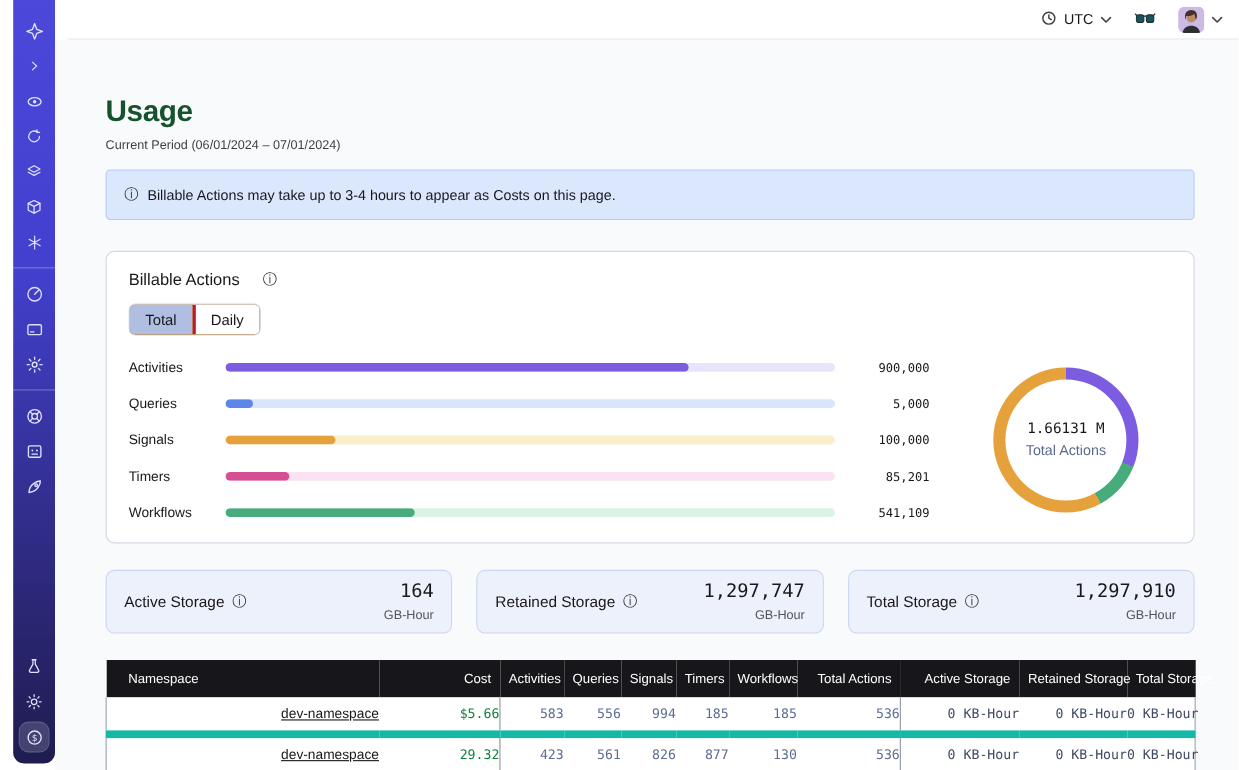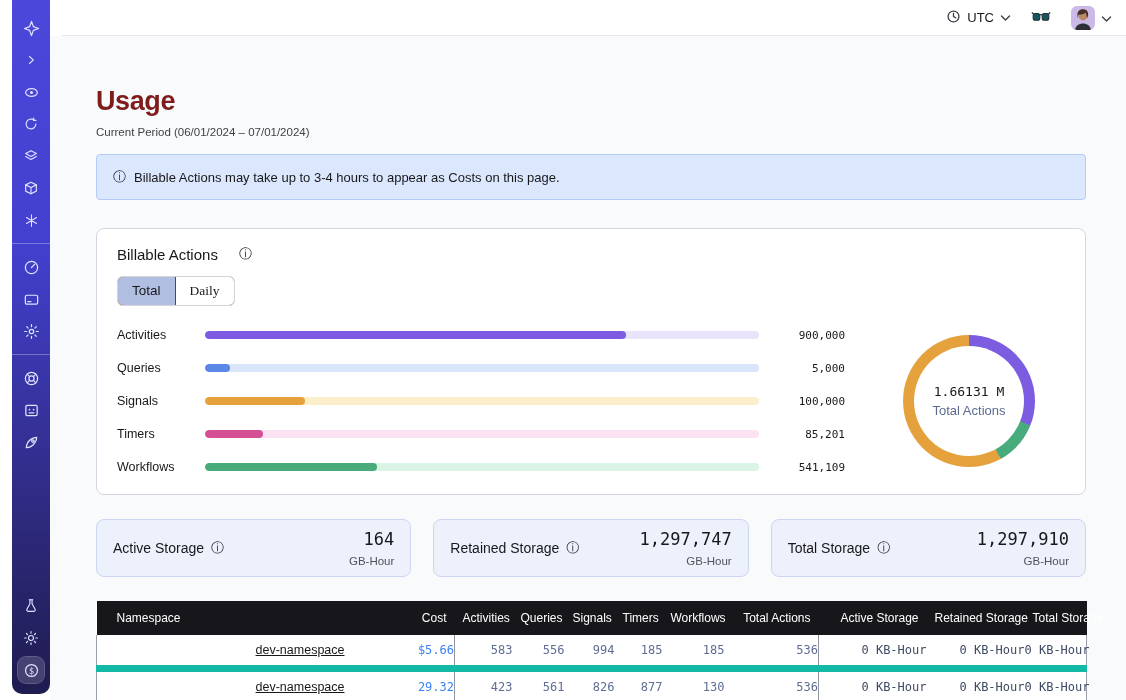--- a/index.html
+++ b/index.html
@@ -24,36 +24,36 @@
     gap:20px; padding-right:14px; z-index:4; }
   .tz { display:flex; align-items:center; gap:6px; font-size:13px; color:#18181b; cursor:pointer; }
   .tz svg, .chev svg { stroke:#3f3f46; fill:none; stroke-width:1.4; stroke-linecap:round; stroke-linejoin:round; }
   .avatar-group { display:flex; align-items:center; gap:6px; cursor:pointer; }
   .avatar { width:24px; height:24px; border-radius:6px; overflow:hidden; }
 
   
   .main { position:absolute; left:50px; top:36px; right:0; bottom:0; background:#f9fafc;
     padding:50px 40px 0 46px; overflow:hidden; }
   .page-head { display:flex; justify-content:space-between; align-items:flex-start; }
-  .page-title { font-size:27px; font-weight:600; letter-spacing:-.4px; color:#7f1d1d; }
+  .page-title { font-size:27px; font-weight:600; letter-spacing:-.4px; color:#14532d; }
   .page-sub { font-size:11.5px; color:#3f3f46; margin-top:9px; }
   .period-btn { display:flex; align-items:center; gap:9px; background:#fff; border:1px solid #d4d4da;
     border-radius:8px; padding:9px 14px; font-size:14px; color:#18181b; cursor:pointer; }
   .period-btn svg { stroke:#18181b; fill:none; stroke-width:1.4; stroke-linecap:round; }
 
   .banner { margin-top:16px; background:#dbe7fd; border:1px solid #b4cbf7; border-radius:4px;
     padding:13px 16px; font-size:13px; color:#18181b; display:flex; align-items:center; gap:8px; }
   .info-i { font-size:13px; color:#2f2f36; font-style:normal; }
 
   .card { margin-top:28px; background:#fff; border:1px solid #d4d7e0; border-radius:8px; padding:16px 20px 20px; }
   .card-title { font-size:15px; font-weight:500; display:flex; align-items:center; gap:21px; }
   .tabs { margin-top:13px; display:inline-flex; border:1px solid #d4d4da; border-radius:6px; overflow:hidden; background:#a16207; }
   .tab { padding:6px 14px; font-size:13.5px; cursor:pointer; color:#18181b; background:#fff; }
   .tab.active { background:#b0bee2; }
-  .tab + .tab { border-left:1px solid #b91c1c;font-family:Liberation Serif, serif; }
+  .tab + .tab { border-left:3px solid #b91c1c; }
 
   .chart-wrap { margin-top:22px; display:flex; align-items:center; gap:34px; }
   .bars { flex:1; display:flex; flex-direction:column; gap:19px; }
   .bar-row { display:grid; grid-template-columns:74px 1fr 72px; align-items:center; gap:14px; }
   .bar-label { font-size:12.5px; color:#18181b; }
   .bar-track { height:8px; border-radius:4px; position:relative; overflow:hidden; }
   .bar-fill { height:100%; border-radius:4px; }
   .bar-value { font-family:"DejaVu Sans Mono", monospace; font-size:11px; text-align:right; color:#18181b; }
 
   .donut-box { width:180px; display:flex; justify-content:center; flex:0 0 auto; margin-right:6px; }
@@ -74,21 +74,21 @@
 
   table.usage { margin-top:24px; width:100%; border-collapse:collapse; table-layout:fixed; background:#fff; }
   table.usage thead th { background:#17171b; color:#fff; font-weight:400; font-size:12px;
     padding:10px 8px; text-align:right; white-space:nowrap; }
   table.usage thead th:first-child { text-align:left; padding-left:20px; }
   table.usage td { padding:8px 0; border-bottom:7px solid #14b8a6; font-size:12px;
     text-align:right; white-space:nowrap; background:#fff; }
   td.ns { text-align:left; padding-left:20px; }
   td.ns a { color:#18181b; text-decoration:underline; font-size:12.5px; }
   td.num { font-family:"DejaVu Sans Mono", monospace; color:#5d6d94; }
-  td.cost { font-family:"DejaVu Sans Mono", monospace; color:#3b82f6; }
+  td.cost { font-family:"DejaVu Sans Mono", monospace; color:#15803d; }
   td.stor { font-family:"DejaVu Sans Mono", monospace; color:#3f4a63; background:#edf1fb; }
   table.usage tbody td:nth-child(3), table.usage tbody td:nth-child(9) { border-left:1px solid #8f949f; }
   table.usage tbody td:first-child { border-left:1px solid #9aa0ab; }
   table.usage tbody td:last-child { border-right:1px solid #9aa0ab; }
 
   .col-ns{width:248px}.col-cost{width:110px}.col-a{width:58px}.col-q{width:52px}.col-s{width:50px}
   .col-t{width:48px}.col-w{width:62px}.col-ta{width:94px}.col-as{width:108px}.col-rs{width:98px}.col-ts{width:62px}
 </style>
 </head>
 <body>

